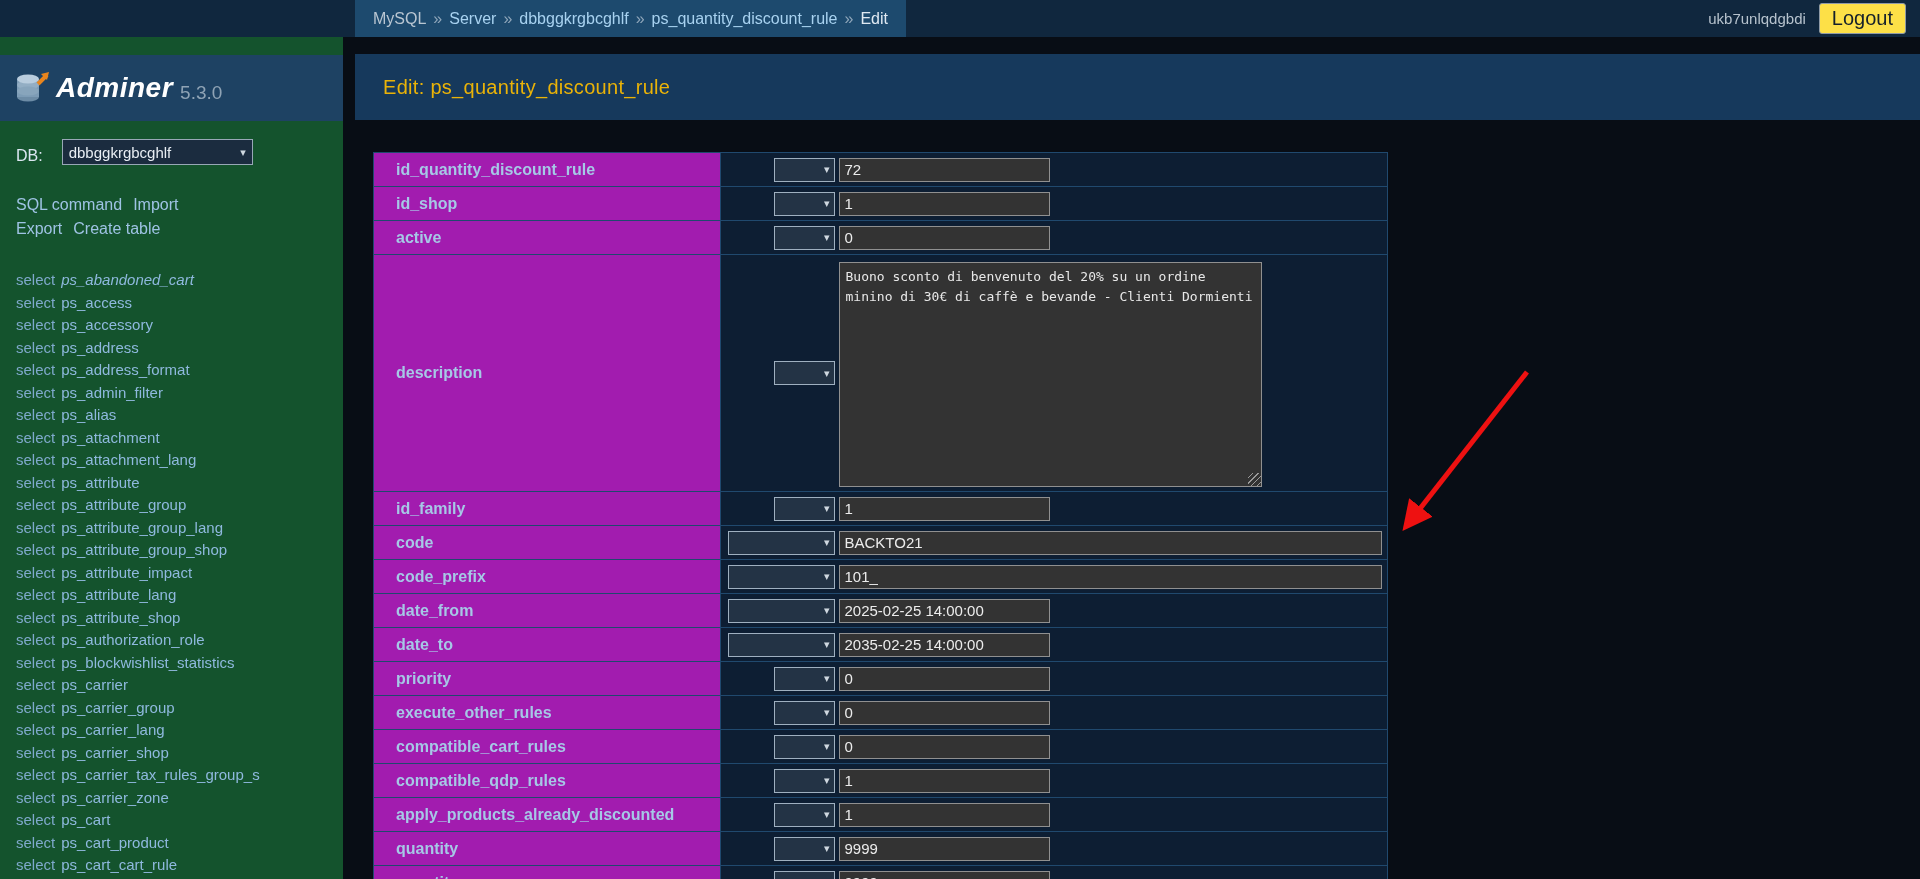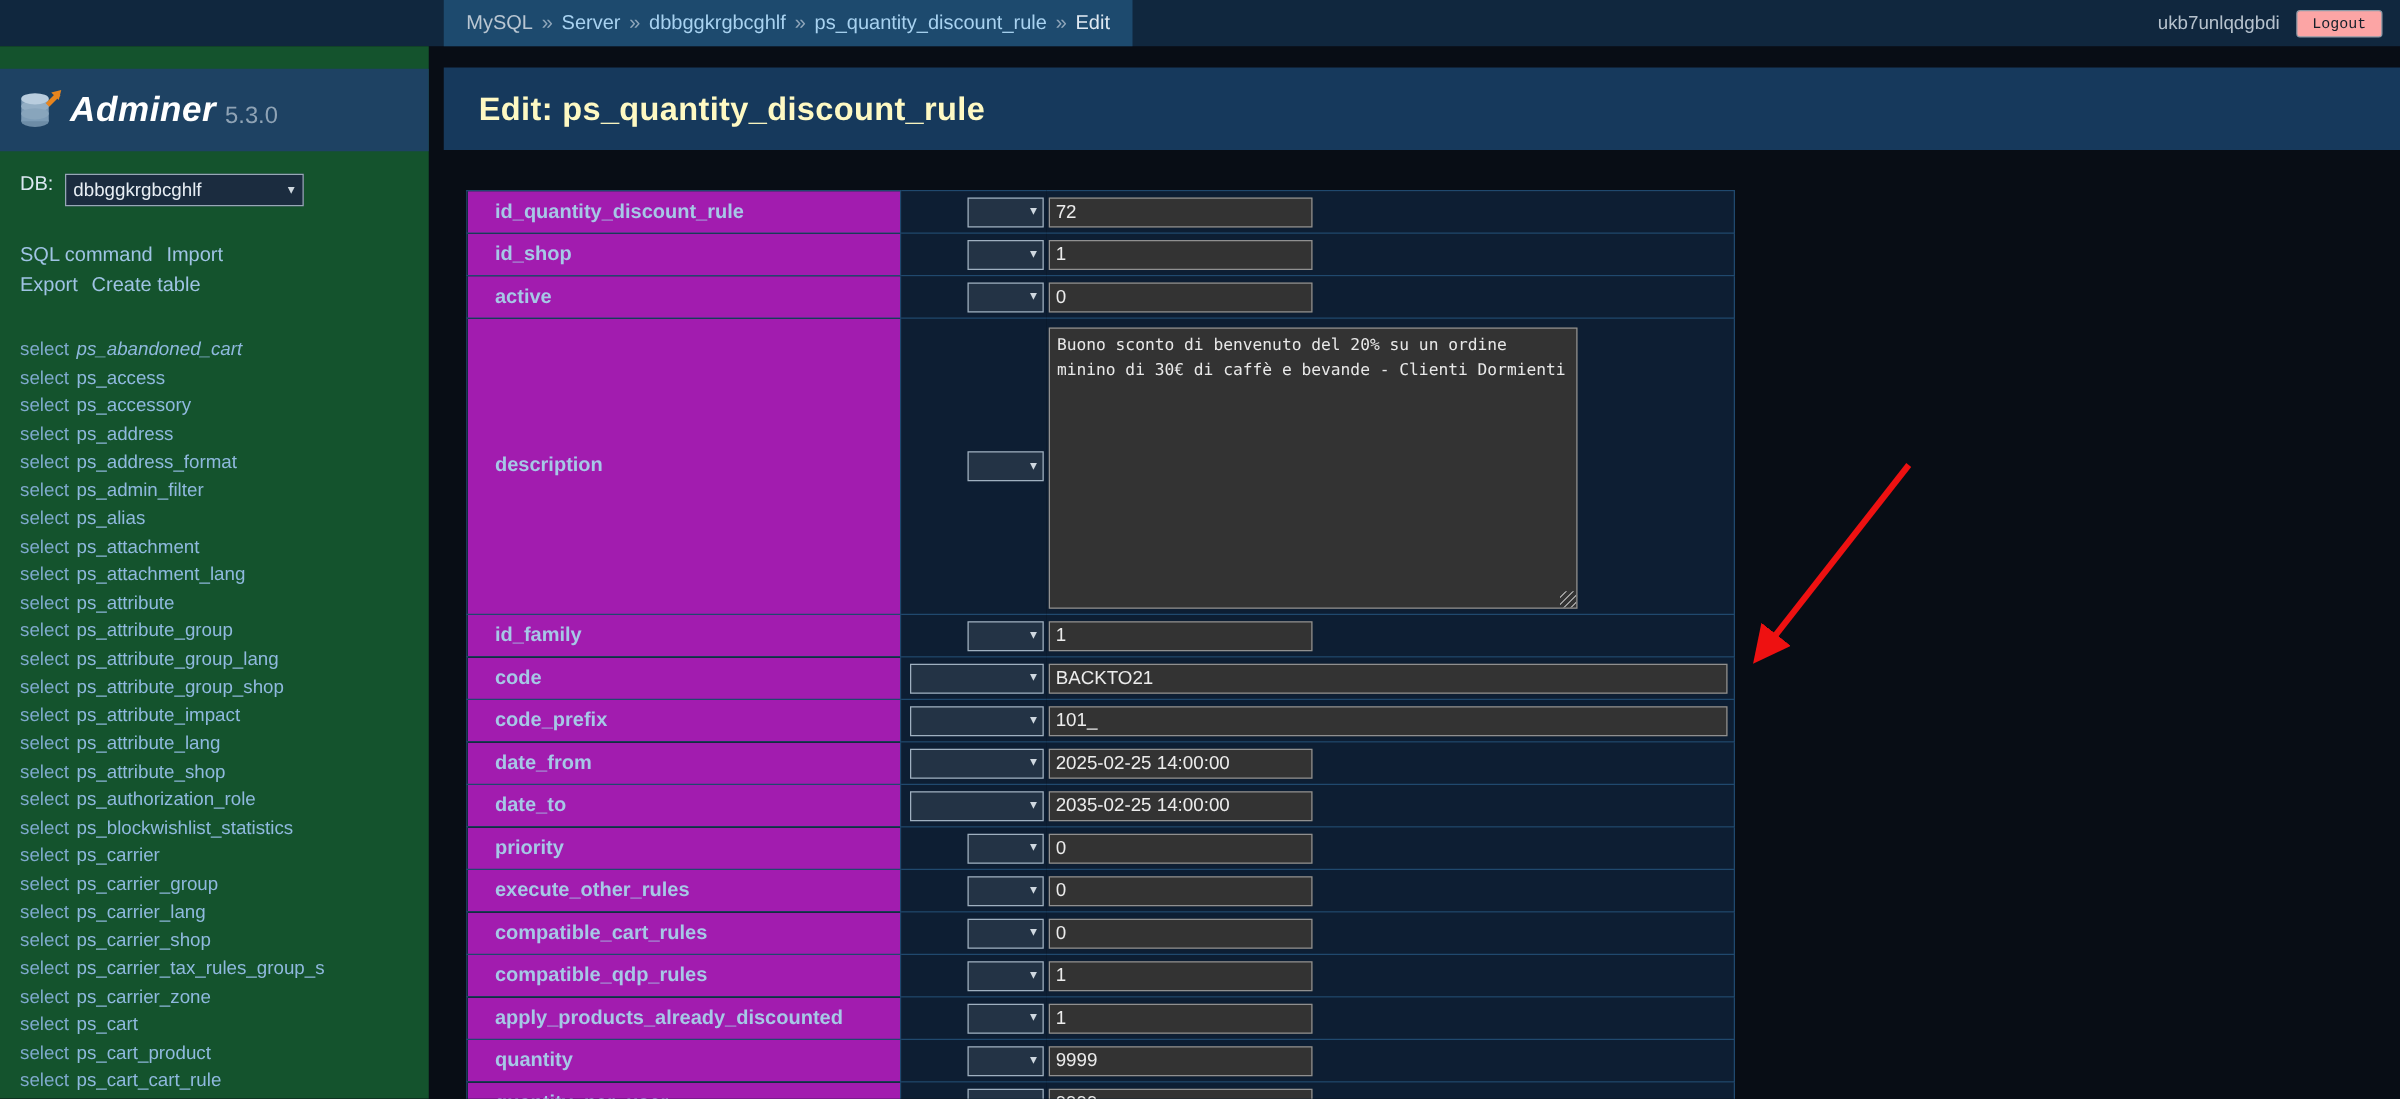--- a/index.html
+++ b/index.html
@@ -8,42 +8,42 @@
   
   .topbar{position:absolute;left:0;top:0;width:1920px;height:37px;background:#10273e}
   .crumbbox{position:absolute;left:355px;top:0;height:37px;background:#1d4a6e;display:flex;align-items:center;padding:0 18px;font-size:16px;white-space:nowrap}
   .crumb{cursor:default}
   .crumb.plain{color:#b9c6d2}
   .crumb.link{color:#a8d2f0;cursor:pointer}
   .crumb.current{color:#dfe9f2}
   .crumb-sep{color:#8fa6ba;margin:0 7px}
   .top-right{position:absolute;right:14px;top:0;height:37px;display:flex;align-items:center;gap:13px}
   .username{color:#b6c2cd;font-size:15px}
-  .logout{background:#fca5a5;color:#15202b;border:1px solid #8f9aa6;border-radius:3px;font-size:12px;padding:3px 12px;font-family:Liberation Mono, monospace;cursor:pointer}
+  .logout{background:#fde047;color:#15202b;border:1px solid #8f9aa6;border-radius:3px;font-size:20px;padding:3px 12px;font-family:Liberation Sans, sans-serif;cursor:pointer}
 
   
   .sidebar{position:absolute;left:0;top:37px;width:343px;height:842px;background:#14532d}
   .logo-band{position:absolute;left:0;top:18px;width:343px;height:66px;background:#1e4263;display:flex;align-items:center;padding-left:14px}
   .logo-icon{display:inline-flex;margin-right:6px}
   .logo-title{color:#ffffff;font-size:28px;font-style:italic;font-weight:bold;letter-spacing:.5px}
   .logo-version{color:#8fa3b5;font-size:19px;margin-left:7px;padding-top:10px}
-  .db-row{position:absolute;left:16px;top:102px;display:flex;align-items:flex-start;gap:9px}
+  .db-row{position:absolute;left:16px;top:102px;display:flex;align-items:flex-end;gap:19px}
   .db-label{color:#dce7f2;font-size:16px}
   .db-select{width:191px;height:26px;background:#1b2c3f;border:1px solid #98a7b6;color:#e8eef4;font-size:15px;display:flex;align-items:center;justify-content:space-between;padding:0 6px;cursor:pointer}
   .chev{font-size:11px;color:#cfd8e0;line-height:1}
   .side-links{position:absolute;left:16px;top:156px;font-size:16px;line-height:24px}
   .side-link{color:#9fc3e4;margin-right:11px;text-decoration:none;cursor:pointer}
   .table-list{position:absolute;left:16px;top:232px;list-style:none;font-size:15px;line-height:22.5px;white-space:nowrap;overflow:hidden;width:322px}
   .tbl-select{color:#7fa9cc;margin-right:6px;text-decoration:none;cursor:pointer}
   .tbl-name{color:#8fb9de;text-decoration:none;cursor:pointer}
   .tbl-name.italic{font-style:italic}
 
   
   .title-band{position:absolute;left:355px;top:54px;width:1565px;height:66px;background:#16395c;display:flex;align-items:center;padding-left:28px}
-  .title-band h2{color:#fef9c3;font-size:26px;font-weight:700;letter-spacing:.3px}
+  .title-band h2{color:#eab308;font-size:20px;font-weight:400;letter-spacing:.3px}
 
   .edit-table{position:absolute;left:373px;top:152px;width:1014px;border-collapse:collapse;table-layout:fixed}
   .edit-table tr{height:34px;background:#0d1e33}
   .edit-table tr.tall{height:236px}
   .edit-table th{background:#a21caf;border:1px solid #20496e;color:#a6c8e6;font-size:16px;font-weight:bold;text-align:left;padding-left:22px;vertical-align:middle;overflow:hidden;white-space:nowrap}
   .edit-table td{border-top:1px solid #20496e;border-bottom:1px solid #20496e;vertical-align:middle}
   .func-cell{text-align:right;padding-right:2px}
   .value-cell{padding-left:2px;border-right:1px solid #20496e}
   .selbox{display:inline-flex;align-items:center;justify-content:flex-end;height:24px;background:#233345;border:1px solid #9fb0c0;padding-right:4px;vertical-align:middle;cursor:pointer}
   .selbox.narrow{width:61px}

